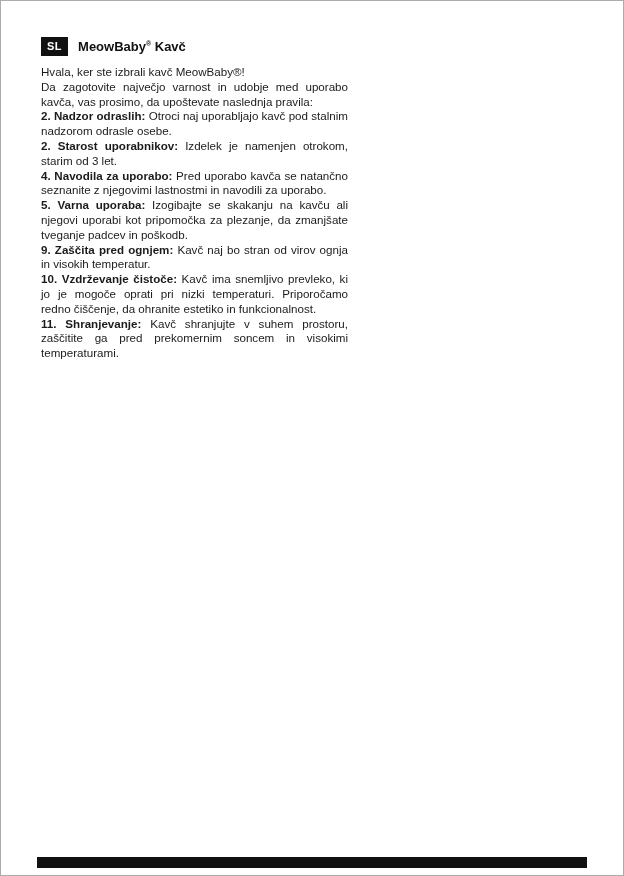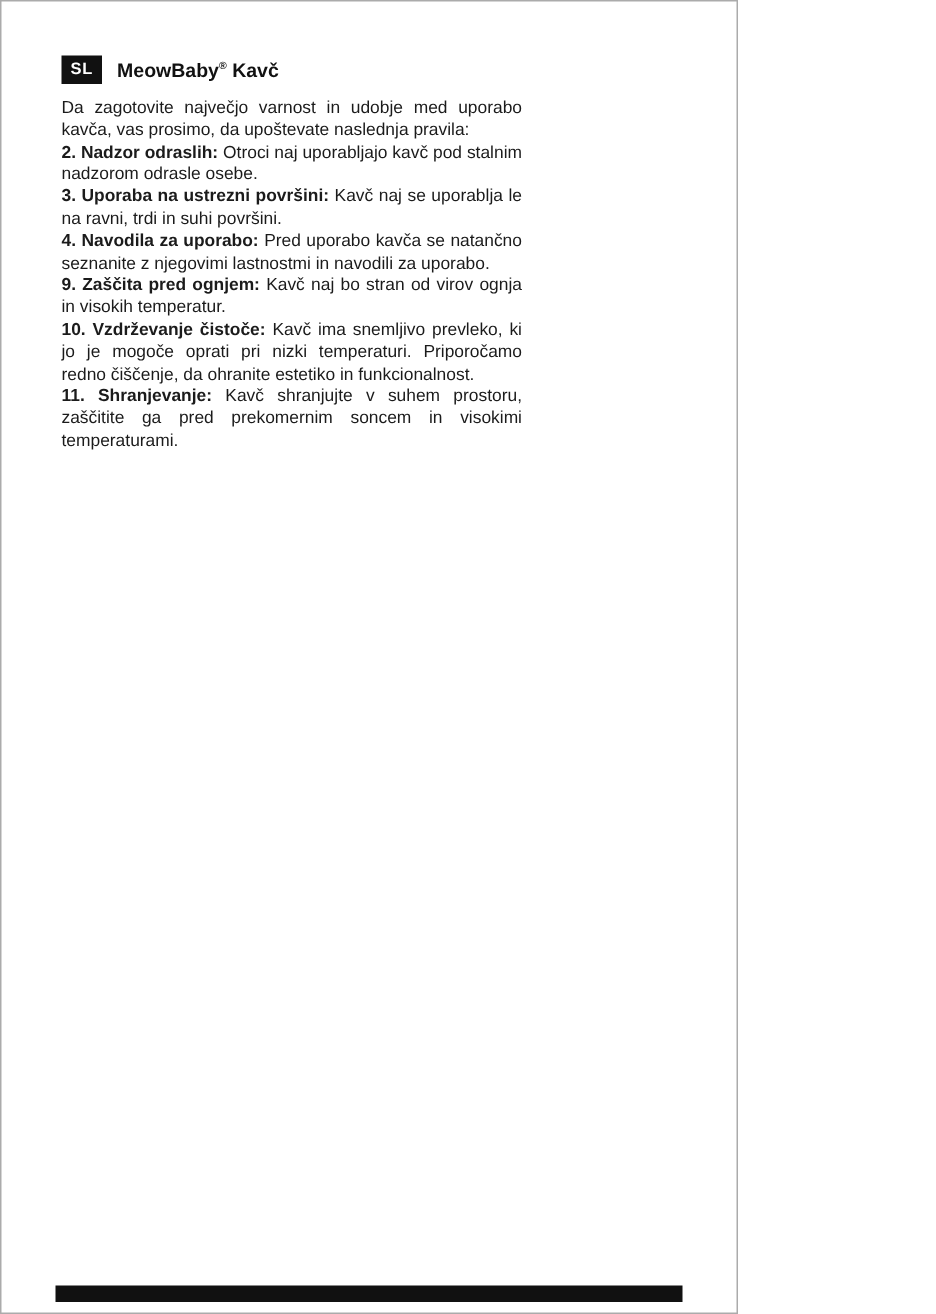--- a/index.html
+++ b/index.html
@@ -3,21 +3,21 @@
 <meta charset="utf-8">
 <style>
   * { margin: 0; padding: 0; box-sizing: border-box; }
   html, body { background: #ffffff; }
   body {
     font-family: "Liberation Sans", sans-serif;
     width: 624px; height: 876px;
   }
   .page {
     position: relative;
-    width: 492px; height: 876px;
+    width: 624px; height: 876px;
     background: #ffffff;
     border: 1px solid #ababab;
     overflow: hidden;
   }
   .header {
     position: absolute;
     top: 36px; left: 40px;
     display: flex;
     align-items: center;
     gap: 10px;
@@ -65,25 +65,27 @@
 <body>
 
 <div class="page">
 
   <div class="header">
     <span class="badge">SL</span>
     <span class="title"><span>MeowBaby</span><sup>®</sup><span> Kavč</span></span>
   </div>
 
   <div class="content">
+    <p class="para">Hvala, ker ste izbrali kavč MeowBaby®!</p>
     <p class="para">Da zagotovite največjo varnost in udobje med uporabo kavča, vas prosimo, da upoštevate naslednja pravila:</p>
 
     <p class="para"><b>2. Nadzor odraslih:</b> <span>Otroci naj uporabljajo kavč pod stalnim nadzorom odrasle osebe.</span></p>
-    <p class="para"><b>3. Uporaba na ustrezni površini:</b> <span>Kavč naj se uporablja le na ravni, trdi in suhi površini.</span></p>
+    <p class="para"><b>2. Starost uporabnikov:</b> <span>Izdelek je namenjen otrokom, starim od 3 let.</span></p>
     <p class="para"><b>4. Navodila za uporabo:</b> <span>Pred uporabo kavča se natančno seznanite z njegovimi lastnostmi in navodili za uporabo.</span></p>
+    <p class="para"><b>5. Varna uporaba:</b> <span>Izogibajte se skakanju na kavču ali njegovi uporabi kot pripomočka za plezanje, da zmanjšate tveganje padcev in poškodb.</span></p>
     <p class="para"><b>9. Zaščita pred ognjem:</b> <span>Kavč naj bo stran od virov ognja in visokih temperatur.</span></p>
     <p class="para"><b>10. Vzdrževanje čistoče:</b> <span>Kavč ima snemljivo prevleko, ki jo je mogoče oprati pri nizki temperaturi. Priporočamo redno čiščenje, da ohranite estetiko in funkcionalnost.</span></p>
     <p class="para"><b>11. Shranjevanje:</b> <span>Kavč shranjujte v suhem prostoru, zaščitite ga pred prekomernim soncem in visokimi temperaturami.</span></p>
   </div>
 
   <div class="footer-bar"></div>
 
 </div>
 
 </body></html>

